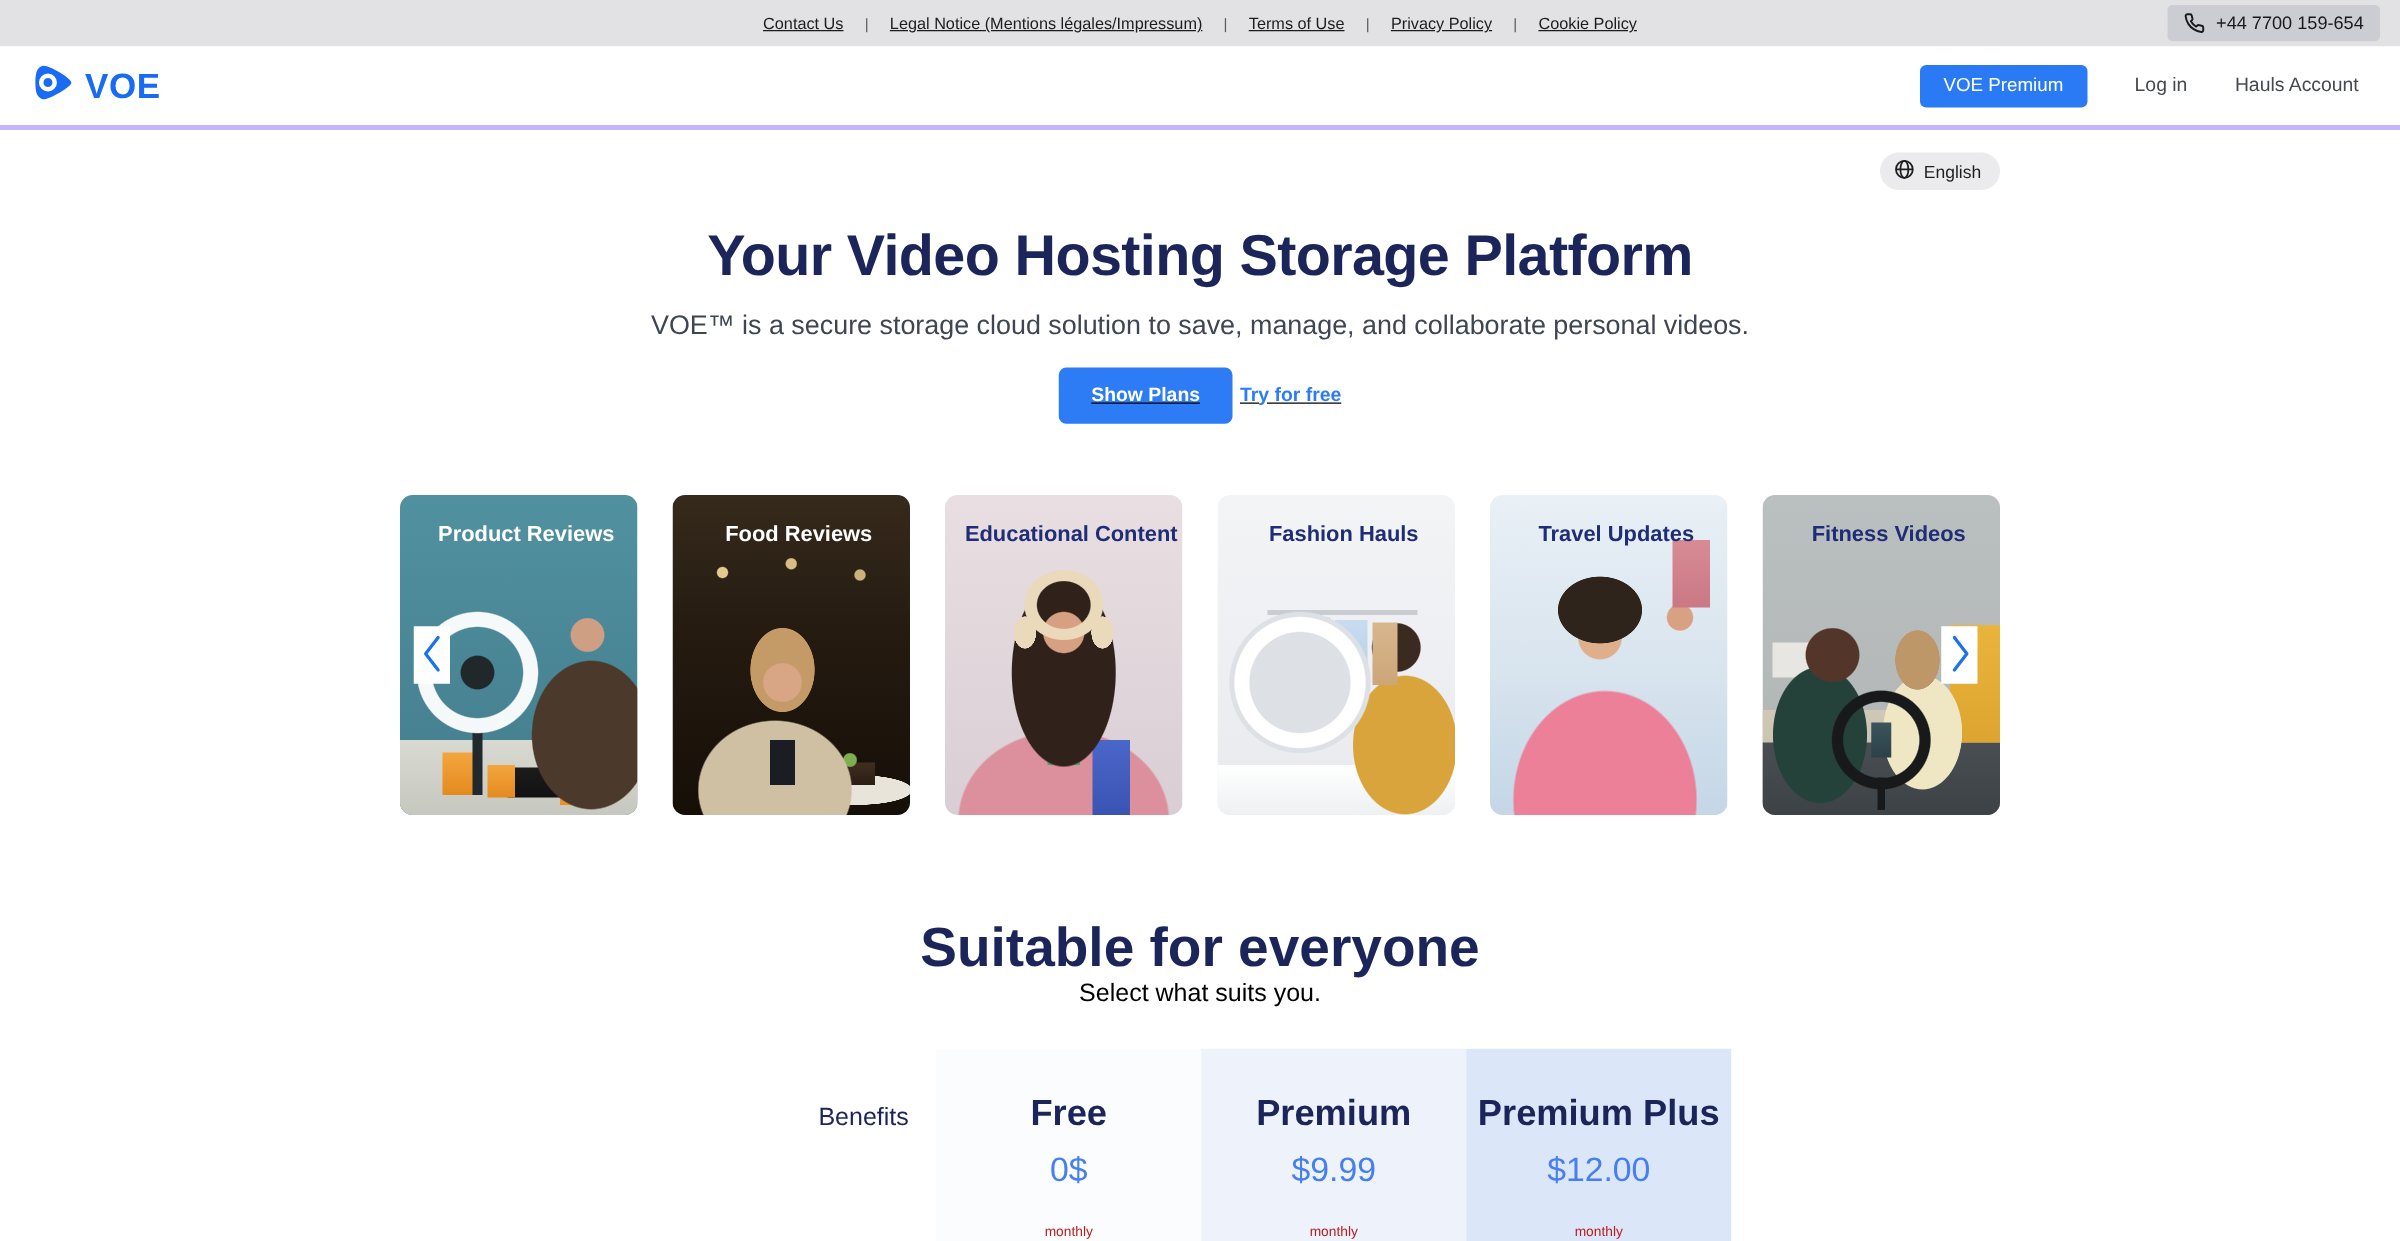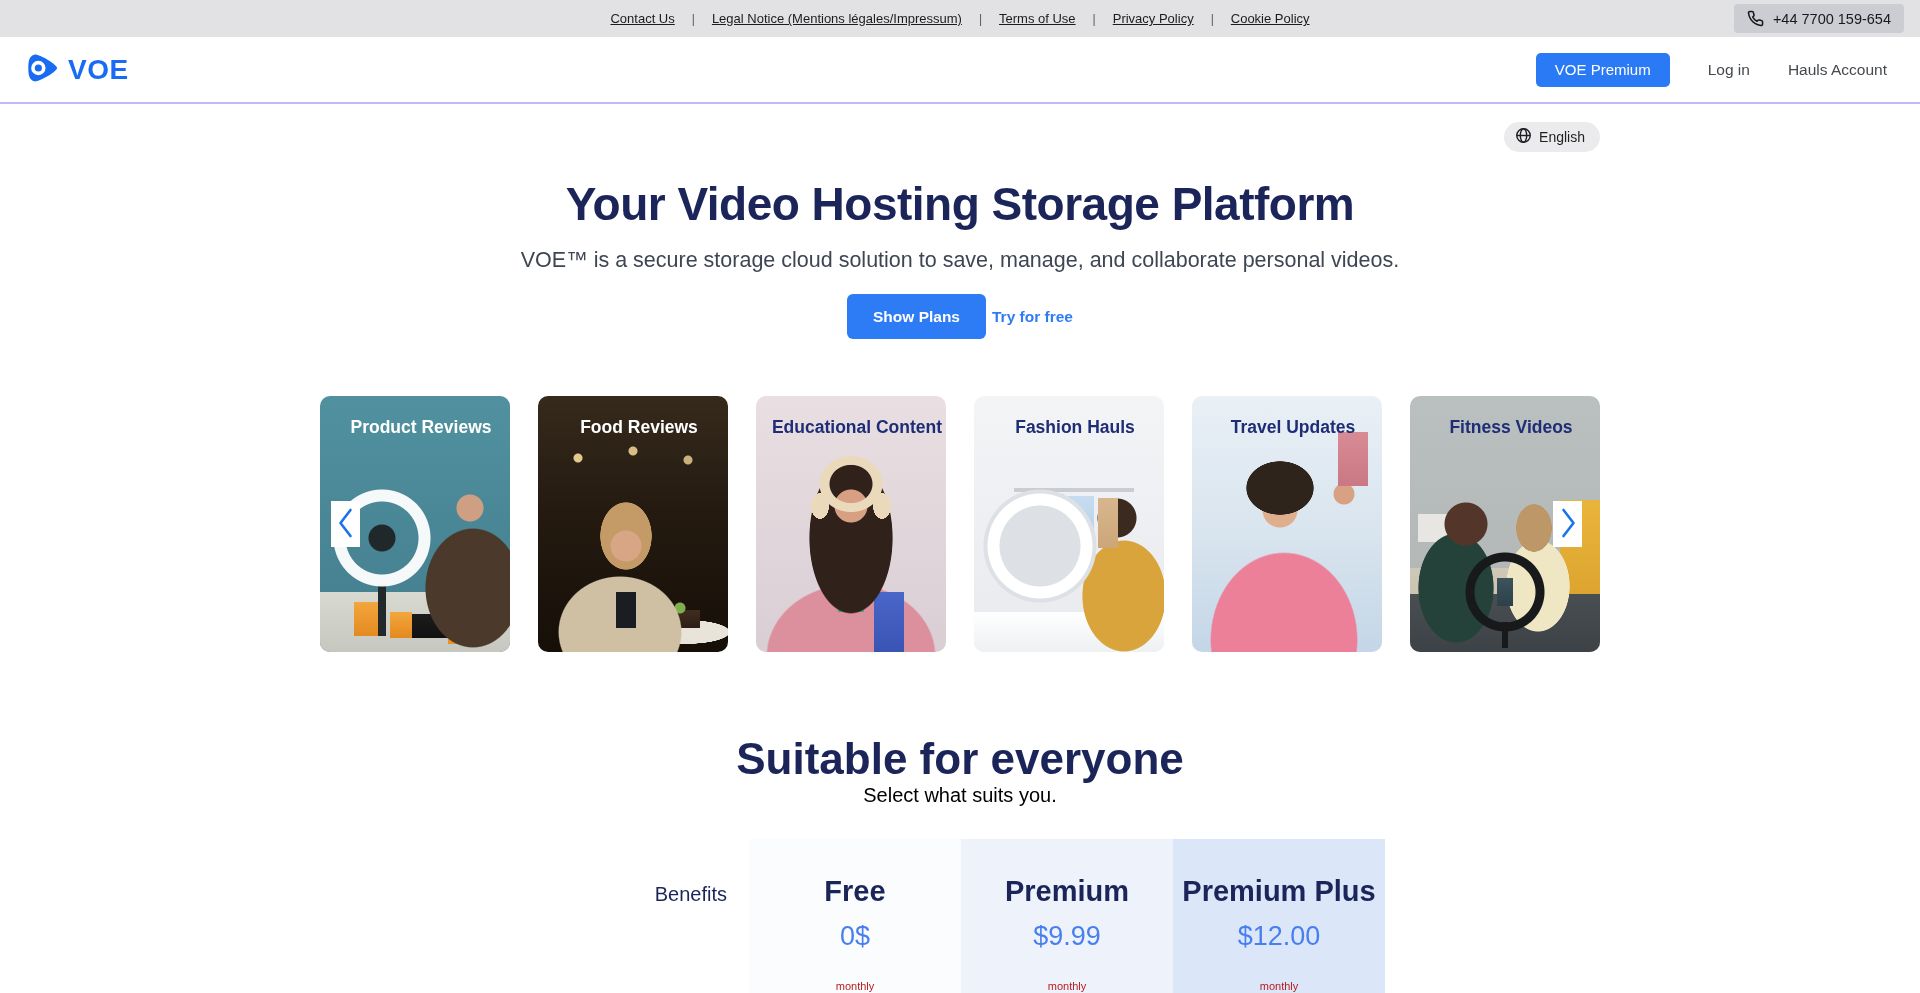--- a/index.html
+++ b/index.html
@@ -12,41 +12,41 @@
     justify-content:center; gap:17px; position:relative; }
   .tlink { font-size:13px; color:#1c1c1e; text-decoration:underline; cursor:pointer; }
   .sep { font-size:12px; color:#5a5a5e; }
   .phone-pill { position:absolute; right:16px; top:4px; height:29px; background:#cbcdd2;
     border:none; border-radius:4px; display:flex; align-items:center; gap:9px;
     padding:0 13px; font-size:14.5px; color:#17191c; cursor:pointer;
     font-family:inherit; }
   .phone-pill svg { display:block; }
 
   
-  .header { height:67px; background:#fff; border-bottom:2px solid #c4b5fd;
+  .header { height:67px; background:#fff; border-bottom:4px solid #c4b5fd;
     display:flex; align-items:center; padding:0 25px; }
   .logo { display:flex; align-items:center; gap:7px; cursor:pointer; }
   .logo-text { font-size:28px; font-weight:bold; color:#1a6bf3; letter-spacing:.5px; }
   .hright { margin-left:auto; display:flex; align-items:center; gap:38px; padding-right:8px; }
   .premium-btn { background:#2b7af5; color:#fff; border:none; border-radius:5px;
     height:34px; padding:0 19px; font-size:15px; cursor:pointer; font-family:inherit; }
   .hlink { font-size:15.5px; color:#45494e; cursor:pointer; text-decoration:none; }
 
   
   .content { width:1280px; margin:0 auto; position:relative; }
   .lang-row { display:flex; justify-content:flex-end; margin-top:18px; }
   .lang-pill { height:30px; background:#ebebed; border:none; border-radius:16px;
     display:flex; align-items:center; gap:7px; padding:0 15px 0 11px; font-size:14px;
     color:#1d1f23; cursor:pointer; font-family:inherit; }
 
   h1 { margin-top:25px; text-align:center; font-size:46px; font-weight:bold;
     color:#1b2559; letter-spacing:-.5px; }
   .subtitle { margin-top:17px; text-align:center; font-size:21.5px; color:#3e4553; }
 
-  .cta-row { margin-top:21px; display:flex; justify-content:center; align-items:center; gap:6px; }
+  .cta-row { margin-top:21px; display:flex; justify-content:center; align-items:center; gap:6px;text-decoration:underline; }
   .show-plans { background:#2e7bf6; color:#fff; border:none; border-radius:6px;
     height:45px; padding:0 26px; font-size:15.5px; font-weight:bold; cursor:pointer;
     font-family:inherit; }
   .try-free { background:none; border:none; color:#2e7bf6; font-size:15.5px;
     font-weight:bold; cursor:pointer; font-family:inherit; }
 
   
   .carousel { margin-top:57px; position:relative; height:256px; }
   .cards { display:flex; gap:28px; }
   .card { position:relative; width:190px; height:256px; border-radius:10px;

